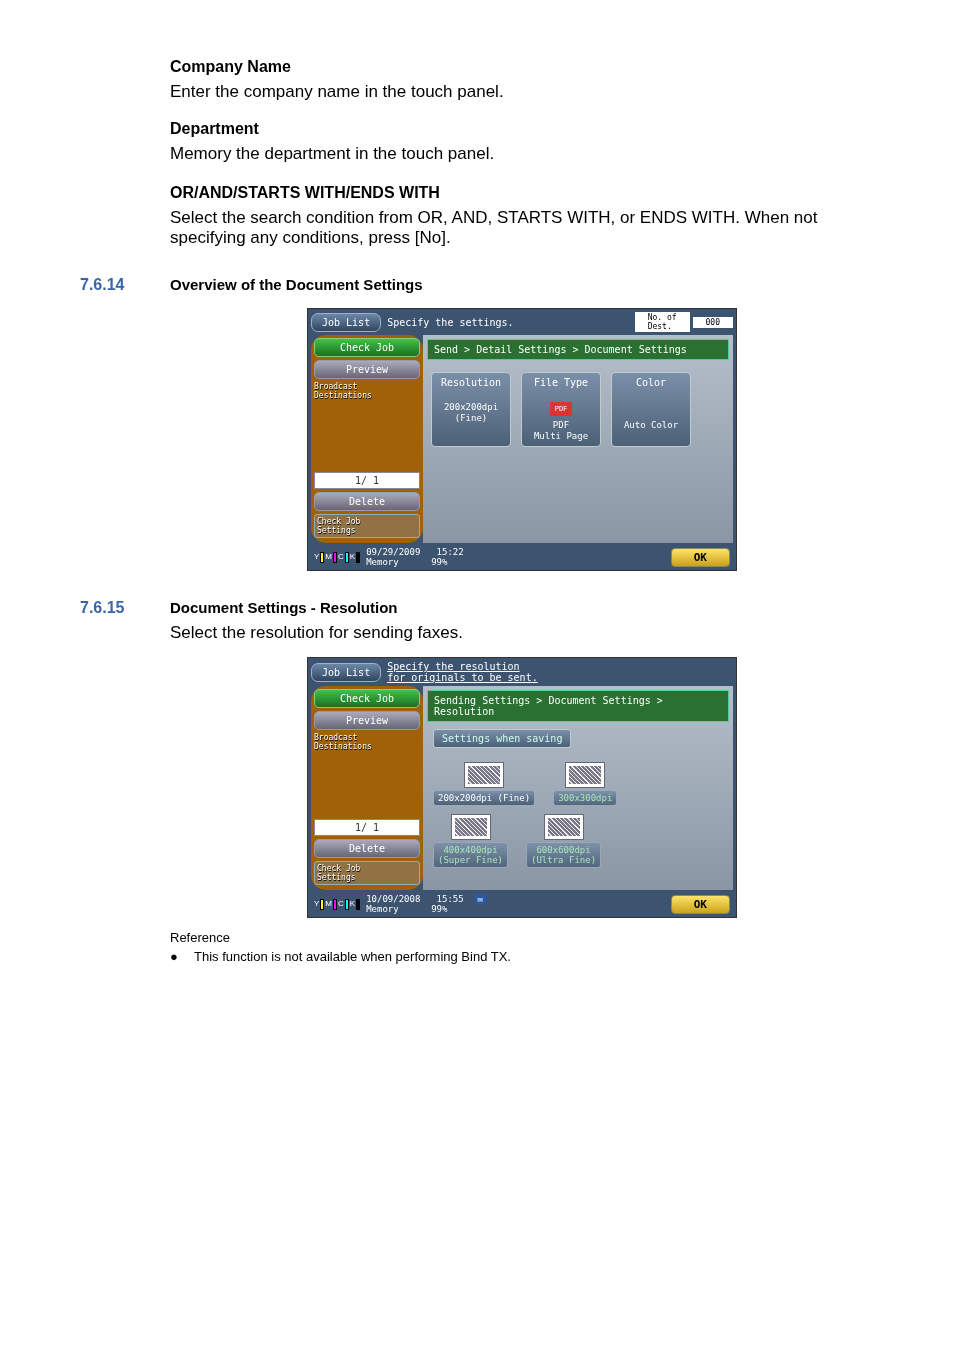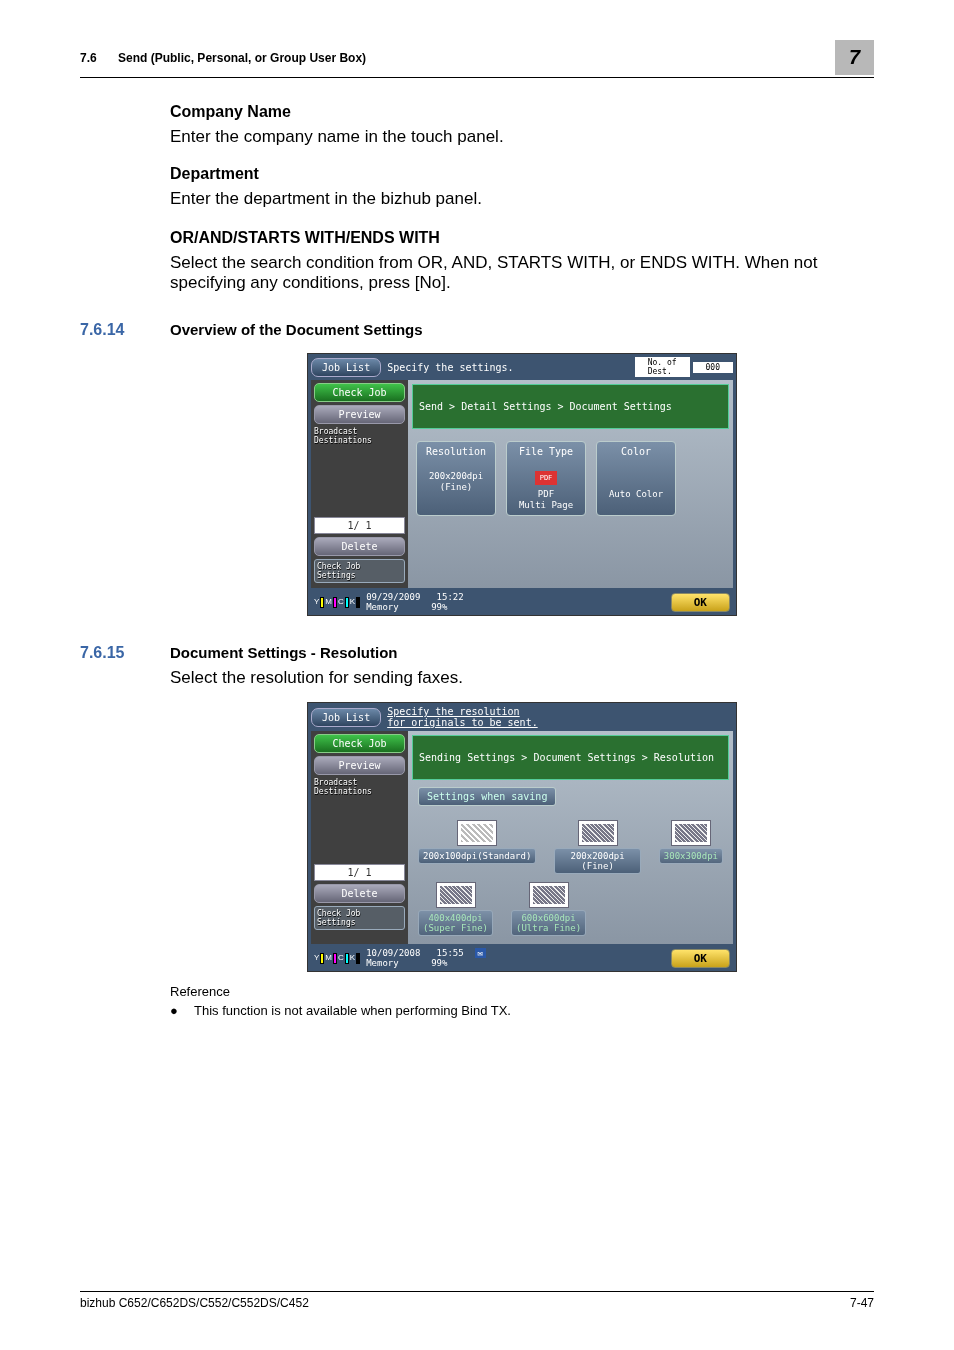--- a/index.html
+++ b/index.html
@@ -17,29 +17,29 @@
   .section-row { display: flex; align-items: baseline; margin-top: 28px; margin-bottom: 6px;}
   .section-num { width: 90px; font-size: 16px; font-weight: bold; color: #3a66a6; }
   .section-title { font-size: 15px; font-weight: bold; }
   .screenshot { width: 430px; margin: 14px auto 10px auto; }
   .screen-outer { border: 1px solid #333; background: #3d5470; padding: 3px; }
   .screen-top { display:flex; align-items:center; background:#3d5470; padding:0 0 3px 0;}
   .screen-top-btn { background: linear-gradient(#6b88a8,#2f4560); color:#fff; font-family: monospace; font-size:10px; padding:3px 10px; border-radius:7px; border:1px solid #aac; margin-right:6px;}
   .screen-top-text { color:#fff; font-family: monospace; font-size:10px; flex:1;}
   .screen-top-right { background:#fff; font-family:monospace; font-size:8px; padding:1px 13px; margin-left:3px;}
   .screen-body { display:flex; }
-  .left-col { width: 97px; background:#404040; padding:3px; }
+  .left-col { width: 112px; background:#a16207; padding:3px;border-radius:15px; }
   .left-btn { display:block; font-family:monospace; font-size:10px; text-align:center; padding:3px 0; margin-bottom:3px; border-radius:5px;}
   .btn-green { background: linear-gradient(#3fc24a,#1a7020); color:#fff; border:1px solid #8c8;}
   .btn-gray { background: linear-gradient(#aab,#667); color:#fff; border:1px solid #99a;}
   .left-label { color:#fff; font-family:monospace; font-size:8px; line-height:9px; margin-bottom:2px; text-shadow: .5px .5px #000;}
   .left-spacer { height: 70px;}
   .left-page { background:#fff; color:#333; font-family:monospace; font-size:10px; text-align:center; padding:2px; border:1px solid #889;}
   .main-col { flex:1; background:linear-gradient(#b4bfca, #8a96a4); padding:4px;}
-  .breadcrumb { background:#2a7030; color:#fff; font-family:monospace; font-size:10px; padding:16px 6px; border:1px solid #5c9; margin-bottom:6px;}
+  .breadcrumb { background:#2a7030; color:#fff; font-family:monospace; font-size:10px; padding:4px 6px; border:1px solid #5c9; margin-bottom:6px;}
   .tiles { display:flex; gap:10px; padding:6px 4px 30px 4px;}
   .tile { width: 80px; background:linear-gradient(#7b90a8,#4c6078); border:1px solid #bcc; border-radius:4px; padding:4px 0; }
   .tile-title { color:#fff; font-family:monospace; font-size:10px; text-align:center; margin-bottom:14px;}
   .tile-sub { color:#fff; font-family:monospace; font-size:9px; text-align:center; line-height:11px;}
   .tile-icon { width:22px; height:14px; background:#d33; margin:0 auto 4px; font-size:7px; color:#fff; text-align:center; line-height:14px; font-family:monospace;}
   .screen-footer { display:flex; align-items:center; background:#3d5470; padding:2px 3px 0 3px; margin-top:2px;}
   .toner { display:flex; gap:1px; margin-right:6px;}
   .toner span { display:inline-block; width:4px; height:11px; border:1px solid #000;}
   .ty { background:#ff0;} .tm{background:#f0f;} .tc{background:#0ff;} .tk{background:#000;}
   .footer-text { color:#fff; font-family:monospace; font-size:9px; flex:1;}
@@ -54,34 +54,27 @@
   .res-label.dim{ color:#aeb; opacity:.9;}
   .ref-label { font-size:13px; margin-top:12px;}
   .bullet-row { display:flex; font-size:13px; margin-top:4px;}
   .bullet-dot { width:24px;}
   .page-footer { position:absolute; bottom:40px; left:80px; right:80px; border-top:1px solid #000; padding-top:4px; display:flex; justify-content:space-between; font-size:12px;}
 </style>
 </head>
 <body>
 
 <div class="page">
-  <div class="header-row">
-    <div class="header-left">
-      <span class="header-sec">7.6</span>
-      <span class="header-title">Send (Public, Personal, or Group User Box)</span>
-    </div>
-    <div class="chapter-tab">7</div>
-  </div>
 
   <div class="content">
     <div class="h3">Company Name</div>
     <div class="body-text">Enter the company name in the touch panel.</div>
 
     <div class="h3">Department</div>
-    <div class="body-text">Enter the department in the bizhub panel.</div>
+    <div class="body-text">Memory the department in the touch panel.</div>
 
     <div class="h3-upper">OR/AND/STARTS WITH/ENDS WITH</div>
     <div class="body-text">Select the search condition from OR, AND, STARTS WITH, or ENDS WITH. When not specifying any conditions, press [No].</div>
   </div>
 
   <div class="section-row">
     <div class="section-num">7.6.14</div>
     <div class="section-title">Overview of the Document Settings</div>
   </div>
   <div class="content">
@@ -174,24 +167,20 @@
             <div class="left-page">1/  1</div>
             <span class="left-btn btn-gray" style="margin-top:3px;">Delete</span>
             <div class="left-label" style="white-space:pre-line; border:1px solid #9ab; padding:2px; border-radius:3px; background:rgba(120,140,160,.4);">Check Job
 Settings</div>
           </div>
           <div class="main-col">
             <div class="breadcrumb">Sending Settings &gt; Document Settings &gt; Resolution</div>
             <span class="saving-btn">Settings when saving</span>
             <div class="res-row">
               <div class="res-item">
-                <div class="res-icon"></div>
-                <div class="res-label">200x100dpi(Standard)</div>
-              </div>
-              <div class="res-item">
                 <div class="res-icon dark"></div>
                 <div class="res-label">200x200dpi (Fine)</div>
               </div>
               <div class="res-item">
                 <div class="res-icon dark"></div>
                 <div class="res-label dim">300x300dpi</div>
               </div>
             </div>
             <div class="res-row">
               <div class="res-item">
@@ -227,17 +216,13 @@
       </div>
     </div>
 
     <div class="ref-label">Reference</div>
     <div class="bullet-row">
       <div class="bullet-dot">●</div>
       <div>This function is not available when performing Bind TX.</div>
     </div>
   </div>
 
-  <div class="page-footer">
-    <span>bizhub C652/C652DS/C552/C552DS/C452</span>
-    <span>7-47</span>
-  </div>
 </div>
 
 </body></html>

